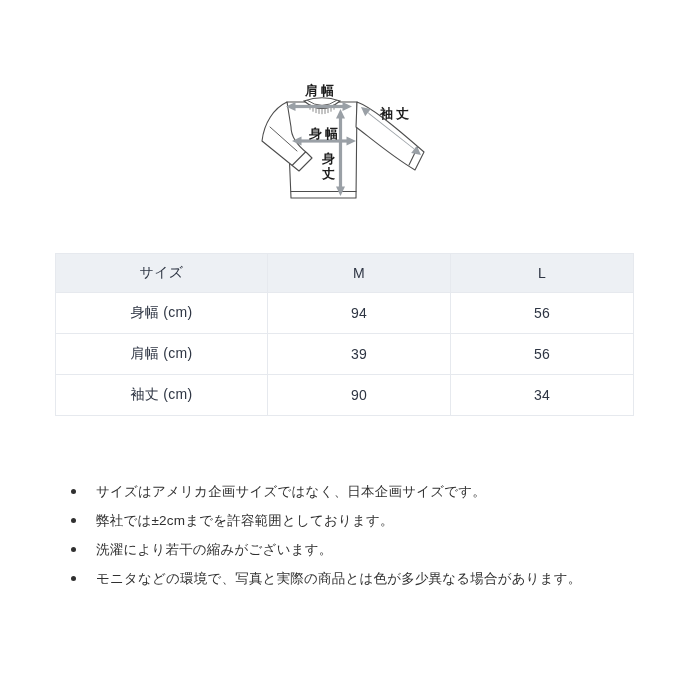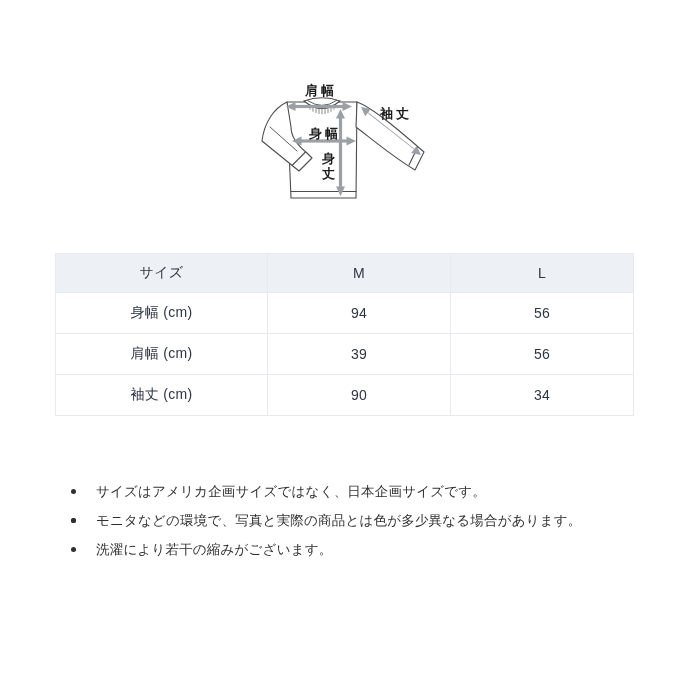--- a/index.html
+++ b/index.html
@@ -190,24 +190,25 @@
     </tbody>
   </table>
 
   <ul class="notes">
     <li>
       <span class="bullet"></span>
       <span>サイズはアメリカ企画サイズではなく、日本企画サイズです。</span>
     </li>
     <li>
       <span class="bullet"></span>
+      <span>弊社では±2cmまでを許容範囲としております。</span>
+    </li>
+    <li>
+      <span class="bullet"></span>
+      <span>洗濯により若干の縮みがございます。</span>
     </li>
     <li>
       <span class="bullet"></span>
       <span>モニタなどの環境で、写真と実際の商品とは色が多少異なる場合があります。</span>
     </li>
-    <li>
-      <span class="bullet"></span>
-      <span>洗濯により若干の縮みがございます。</span>
-    </li>
   </ul>
 
 </div>
 
 </body></html>

